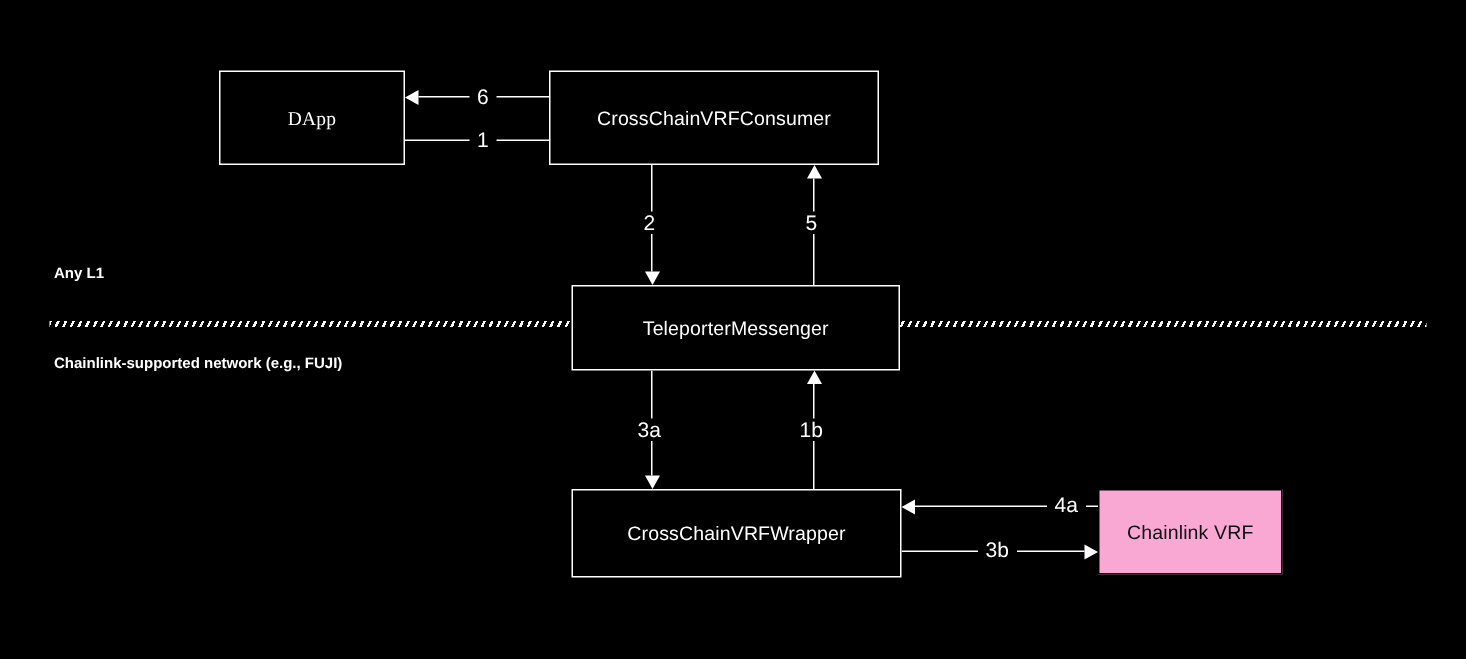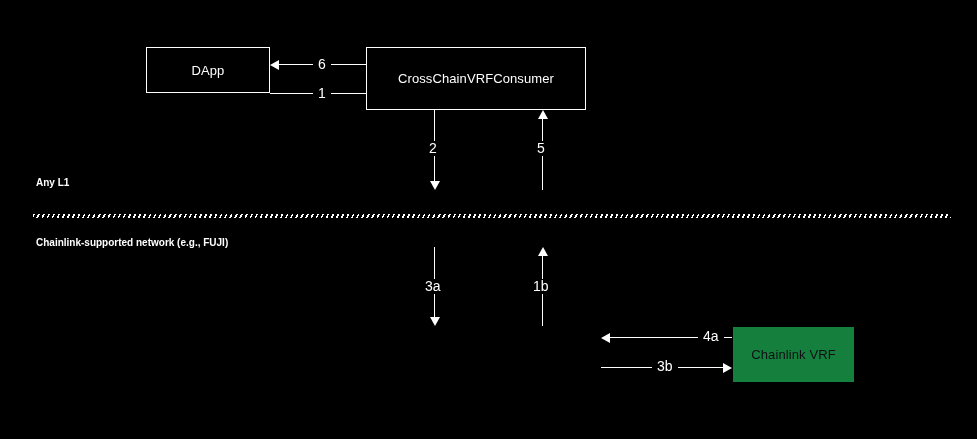--- a/index.html
+++ b/index.html
@@ -113,31 +113,37 @@
 </head>
 <body>
 
 <div id="canvas">
 
   <div class="divider" style="left:33px; top:214px; width:918px;"></div>
 
   <div class="zone-label" style="left:36px; top:177px;">Any L1</div>
   <div class="zone-label" style="left:36px; top:237px;">Chainlink-supported network (e.g., FUJI)</div>
 
-  <div class="node" style="left:146px; top:47px; width:124px; height:46px;">
+  <div class="node" style="left:146px; top:47px; width:124px; height:63px;font-family:Liberation Serif, serif;">
     <span>DApp</span>
   </div>
 
   <div class="node" style="left:366px; top:47px; width:220px; height:63px;">
     <span>CrossChainVRFConsumer</span>
   </div>
 
+  <div class="node" style="left:381px; top:190px; width:219px; height:57px;">
+    <span>TeleporterMessenger</span>
+  </div>
 
+  <div class="node" style="left:381px; top:326px; width:220px; height:59px;">
+    <span>CrossChainVRFWrapper</span>
+  </div>
 
-  <div class="node filled" style="left:732px; top:326px; width:123px; height:57px; background:#15803d;">
+  <div class="node filled" style="left:732px; top:326px; width:123px; height:57px; background:#f9a8d4;">
     <span>Chainlink VRF</span>
   </div>
 
   <div class="hline" style="left:279px; top:64px; width:102px;"></div>
   <div class="arrowhead ah-left" style="left:270px; top:60px;"></div>
   <div class="edge-label" style="left:313px; top:57px;">6</div>
 
   <div class="hline" style="left:270px; top:93px; width:102px;"></div>
   <div class="arrowhead ah-right" style="left:372px; top:89px;"></div>
   <div class="edge-label" style="left:313px; top:86px;">1</div>

